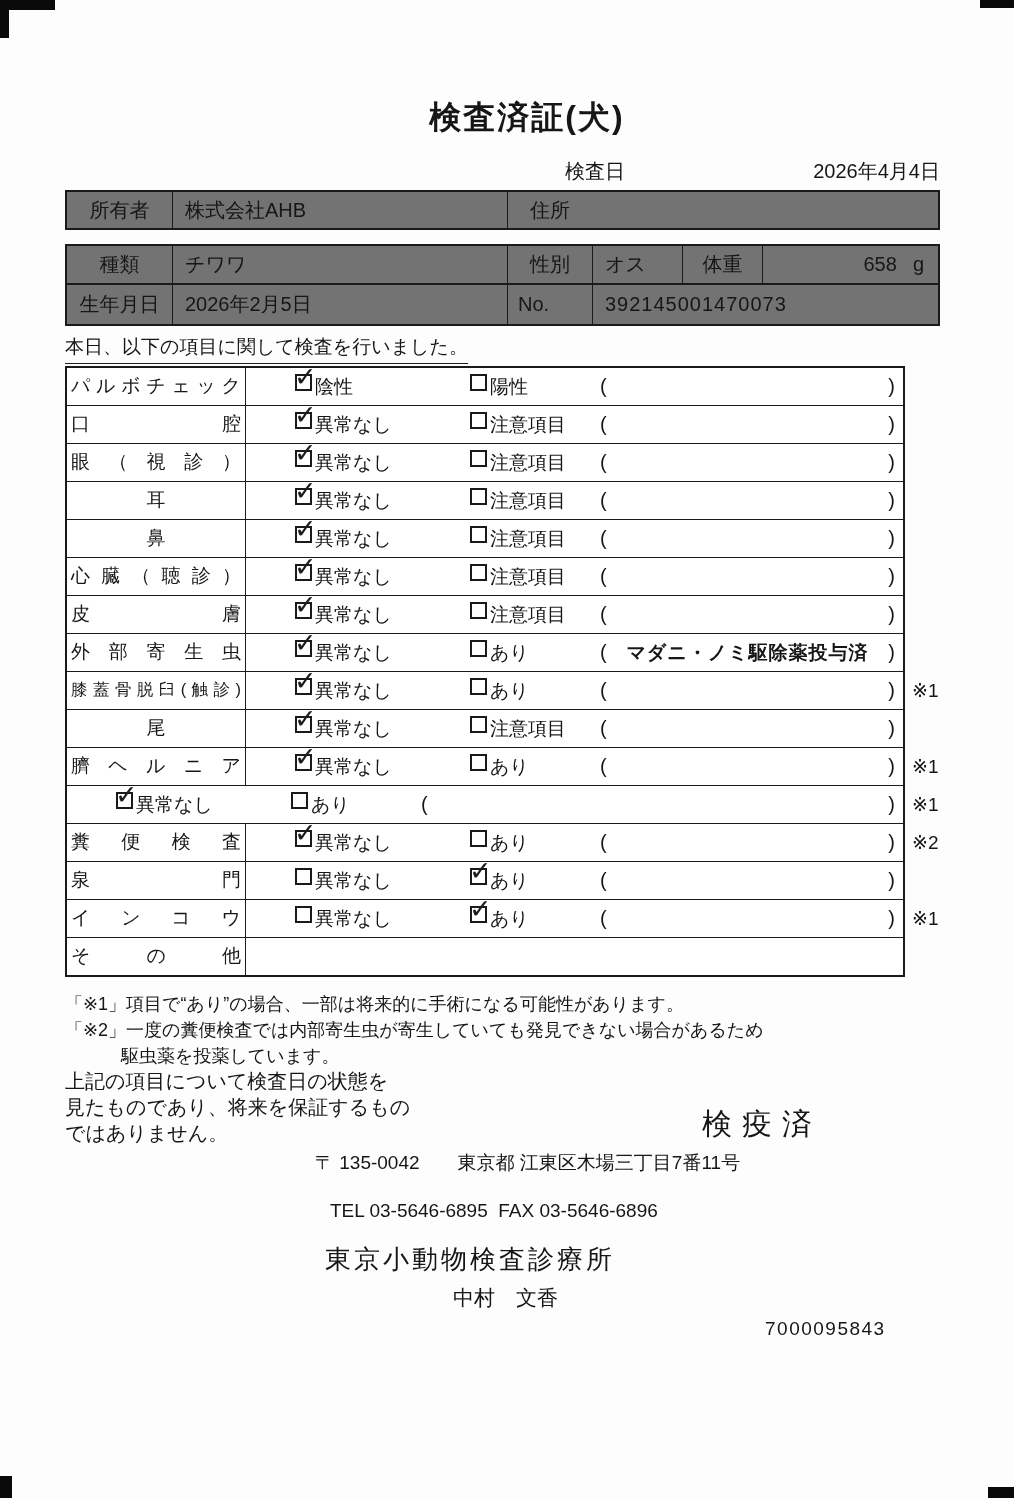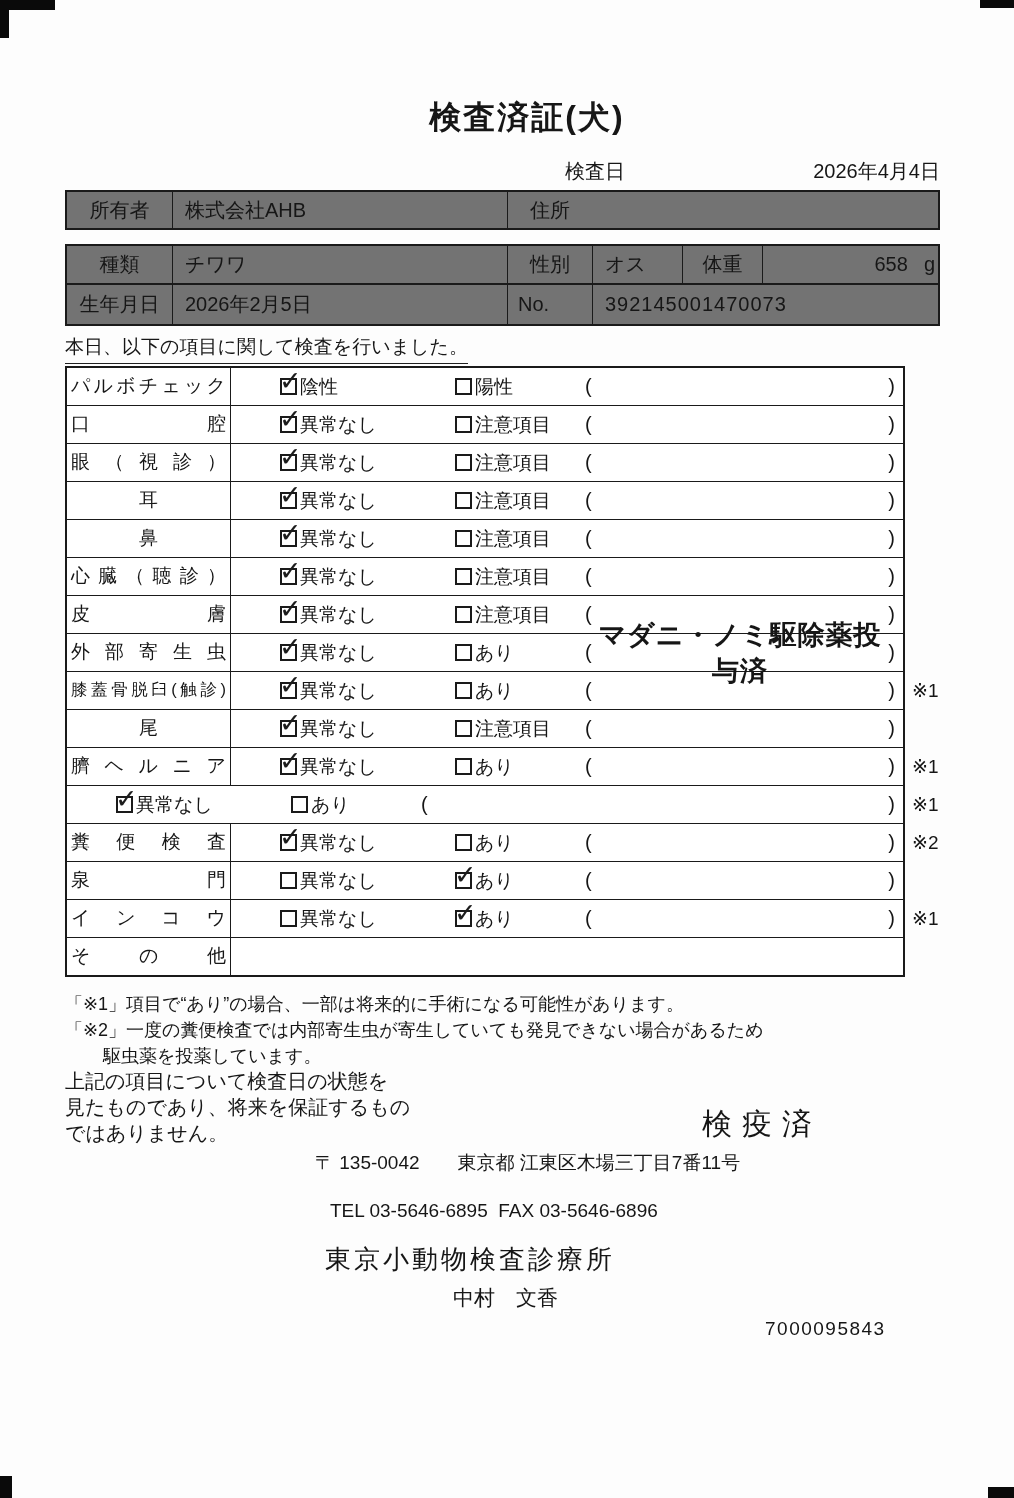--- a/index.html
+++ b/index.html
@@ -35,62 +35,62 @@
     background:#737373;
   }
   .t1  { top:190px; height:40px; grid-template-columns:105px 335px 85px 348px; }
   .t2a { top:244px; height:41px; grid-template-columns:105px 335px 85px 90px 80px 178px; }
   .t2b { top:285px; height:41px; grid-template-columns:105px 335px 85px 348px; border-top:none;text-align:right; }
   .cell { border-left:1.5px solid #1a1a1a; display:flex; align-items:center; box-sizing:border-box; overflow:hidden; }
   .cell:first-child { border-left:none; }
   .cell.label { justify-content:center; }
   .cell.value { padding-left:12px; }
   .cell.no-label { justify-content:flex-start; padding-left:10px; }
-  .cell.weight { justify-content:flex-end; padding-right:5px; gap:16px; }
+  .cell.weight { justify-content:flex-end; padding-right:16px; gap:16px; }
   .cell.num { letter-spacing:1px; }
 
   .intro {
     position:absolute; top:334px; left:65px; font-size:19px;
     display:inline-block; border-bottom:1.5px solid #1f1f1f; padding-bottom:3px;
   }
 
   .exam-table {
     position:absolute; top:366px; left:65px; width:840px;
     border:2px solid #1a1a1a; box-sizing:border-box; background:#fff;
   }
   .exam-row { display:flex; height:37px; border-bottom:1.5px solid #1a1a1a; position:relative; }
   .exam-row:last-child { border-bottom:none;justify-content:space-between; }
   .exam-label {
-    width:164px; flex:none; border-right:1.5px solid #1a1a1a; box-sizing:border-box;
+    width:179px; flex:none; border-right:1.5px solid #1a1a1a; box-sizing:border-box;
     padding:0 4px; font-size:19px; line-height:35px;
     text-align:justify; text-align-last:justify; overflow:hidden; white-space:nowrap;
   }
   .exam-label.single { text-align-last:center; }
   .exam-label.long { font-size:16.5px; }
   .exam-content { flex:1; display:flex; align-items:center; padding-left:7px; font-size:19px; }
-  .opt { display:flex; align-items:center; flex:none;padding-left:42px; }
+  .opt { display:flex; flex:none;padding-left:42px; }
   .opt1 { width:133px; }
   .opt2 { width:130px; }
   .checkbox {
     position:relative; width:17px; height:17px; flex:none;
     border:2px solid #1a1a1a; box-sizing:border-box; margin-right:3px; background:#fff;
   }
   .checkbox.checked::after {
     content:"\2713"; position:absolute; left:-3px; top:-13px;
     font-size:27px; line-height:27px; color:#1c1c1c;
     font-family:"DejaVu Sans",sans-serif;
   }
   .paren-area { flex:1; display:flex; align-items:center; padding-right:8px; font-size:20px; }
-  .paren-area .note { flex:1; text-align:center; font-weight:700; font-size:27px; letter-spacing:1px; }
+  .paren-area .note { flex:1; text-align:center; font-weight:700; font-size:19px; letter-spacing:1px; }
   .mark { position:absolute; left:calc(100% + 9px); top:7px; font-size:19px; white-space:nowrap; }
 
   .footnote { position:absolute; left:65px; font-size:18px; }
   .f1  { top:992px; }
   .f2a { top:1018px; }
-  .f2b { top:1044px; left:103px; }
+  .f2b { top:1044px; left:121px; }
 
   .disclaimer { position:absolute; left:65px; top:1068px; font-size:20px; line-height:26px; }
 
   .stamp { position:absolute; left:702px; top:1104px; font-size:30px; letter-spacing:10px; }
 
   .clinic-postal { position:absolute; left:315px; top:1150px; font-size:19px; display:flex; gap:38px; white-space:nowrap; }
   .clinic-tel { position:absolute; left:330px; top:1200px; font-size:19px; white-space:pre; }
   .clinic-name { position:absolute; left:325px; top:1242px; font-size:26px; letter-spacing:3px; }
   .clinic-vet { position:absolute; left:453px; top:1284px; font-size:21px; }
   .serial { position:absolute; left:765px; top:1318px; font-size:19px; letter-spacing:1.5px; }

